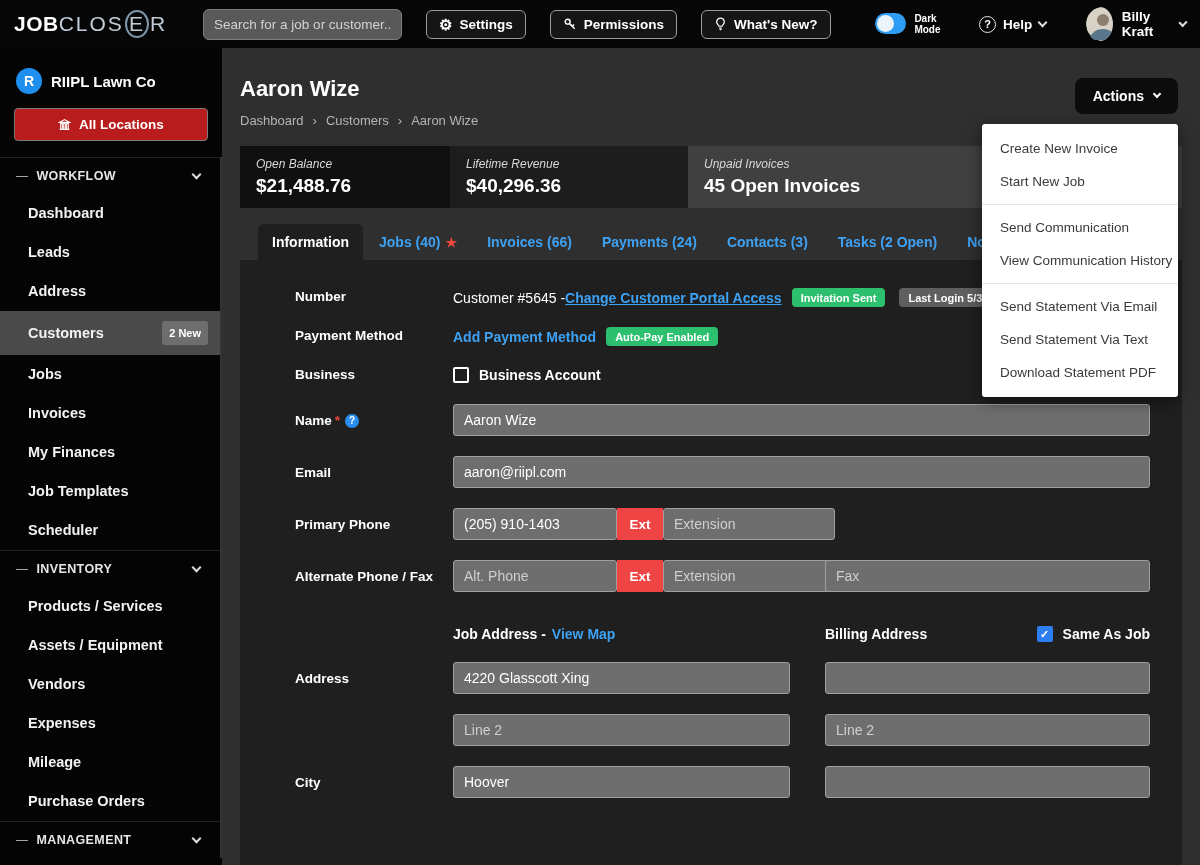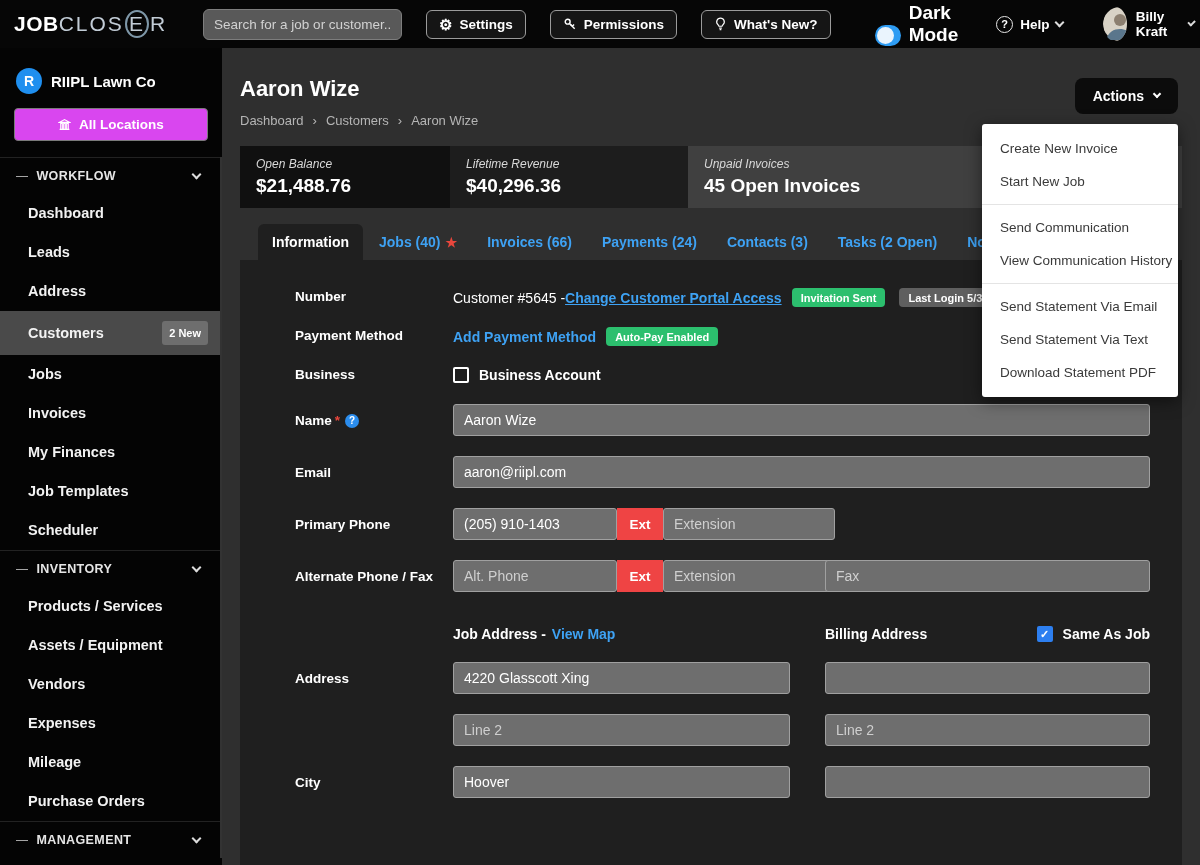--- a/index.html
+++ b/index.html
@@ -18,39 +18,39 @@
   .logo .bold { font-weight:800; color:#fff; letter-spacing:0.5px; }
   .logo .light { font-weight:300; color:#c2ccd6; letter-spacing:2px; }
   .logo .circled { border:2px solid #7e97a8; border-radius:50%; padding:0 2px; margin:0 1px; }
   .search-input { width:222px; height:31px; background:#595959; border:1px solid #7d7d7d;
                   border-radius:6px; color:#f0f0f0; padding:0 10px; font-size:13.5px; font-family:inherit; }
   .search-input::placeholder { color:#d2d2d2; }
   .tb-btn { display:flex; align-items:center; gap:7px; background:#151515; border:1px solid #9b9b9b;
             border-radius:6px; padding:6px 12px; color:#fff; font-weight:700; font-size:13.5px;
             cursor:pointer; white-space:nowrap; }
   .tb-icon { font-size:15px; line-height:1; display:flex; align-items:center; }
-  .darkmode { display:flex; align-items:flex-end; gap:8px; margin-left:20px; font-weight:700; font-size:19px; }
+  .darkmode { display:flex; align-items:flex-start; gap:8px; margin-left:20px; font-weight:700; font-size:10px; }
   .toggle { width:40px; height:21px; background:#2e9cf3; border-radius:11px; position:relative; cursor:pointer; }
   .toggle .knob { position:absolute; left:2px; top:2px; width:17px; height:17px; background:#eaf4fd; border-radius:50%; }
   .help { display:flex; align-items:center; gap:7px; margin-left:auto; font-weight:700; font-size:13.5px; cursor:pointer; }
   .q-circle { width:17px; height:17px; border:1.5px solid #e8e8e8; border-radius:50%;
               display:flex; align-items:center; justify-content:center; font-size:11px; font-weight:700; }
   .chev { width:7px; height:7px; border-right:2px solid #dcdcdc; border-bottom:2px solid #dcdcdc;
           transform:rotate(45deg); display:inline-block; margin-top:-4px; }
   .user { display:flex; align-items:center; gap:9px; margin-left:16px; font-weight:700; font-size:13.5px; cursor:pointer; }
   .avatar { width:34px; height:34px; border-radius:50%; overflow:hidden; display:block; }
 
   
   .sidebar { position:absolute; top:48px; left:0; bottom:0; width:222px; background:#040404; padding-top:12px; }
   .company { display:flex; align-items:center; gap:9px; padding:8px 16px; }
   .company-badge { width:26px; height:26px; border-radius:50%; background:#1f8fef; color:#fff;
                    font-weight:800; font-size:14px; display:flex; align-items:center; justify-content:center; flex-shrink:0; }
   .company-name { font-weight:700; font-size:15px; }
   .all-loc { margin:6px 14px 16px; display:flex; align-items:center; justify-content:center; gap:8px;
-             background:#d946ef; border:1px solid #7a7a7a; border-radius:4px; padding:8px 10px;
+             background:#b91c1c; border:1px solid #7a7a7a; border-radius:4px; padding:8px 10px;
              font-weight:700; font-size:13.5px; color:#fff; width:calc(100% - 28px); cursor:pointer; }
   .nav-wrap { border-right:2px solid #333; }
   .section-head { display:flex; align-items:center; gap:8px; padding:11px 16px; border-top:1px solid #222;
                   color:#e6e6e6; font-weight:700; font-size:12.5px; letter-spacing:0.4px; cursor:pointer; }
   .section-head .dash { font-weight:400; color:#bbb; font-size:12px; }
   .section-head .chev { margin-left:auto; margin-right:4px; }
   .nav-item { display:flex; align-items:center; padding:10px 0 10px 28px; font-weight:600; font-size:14.5px;
               color:#f2f2f2; cursor:pointer; line-height:19px; }
   .nav-item.active { background:#4a4a4a; }
   .nav-badge { margin-left:auto; margin-right:12px; background:#6e6e6e; border-radius:3px;

